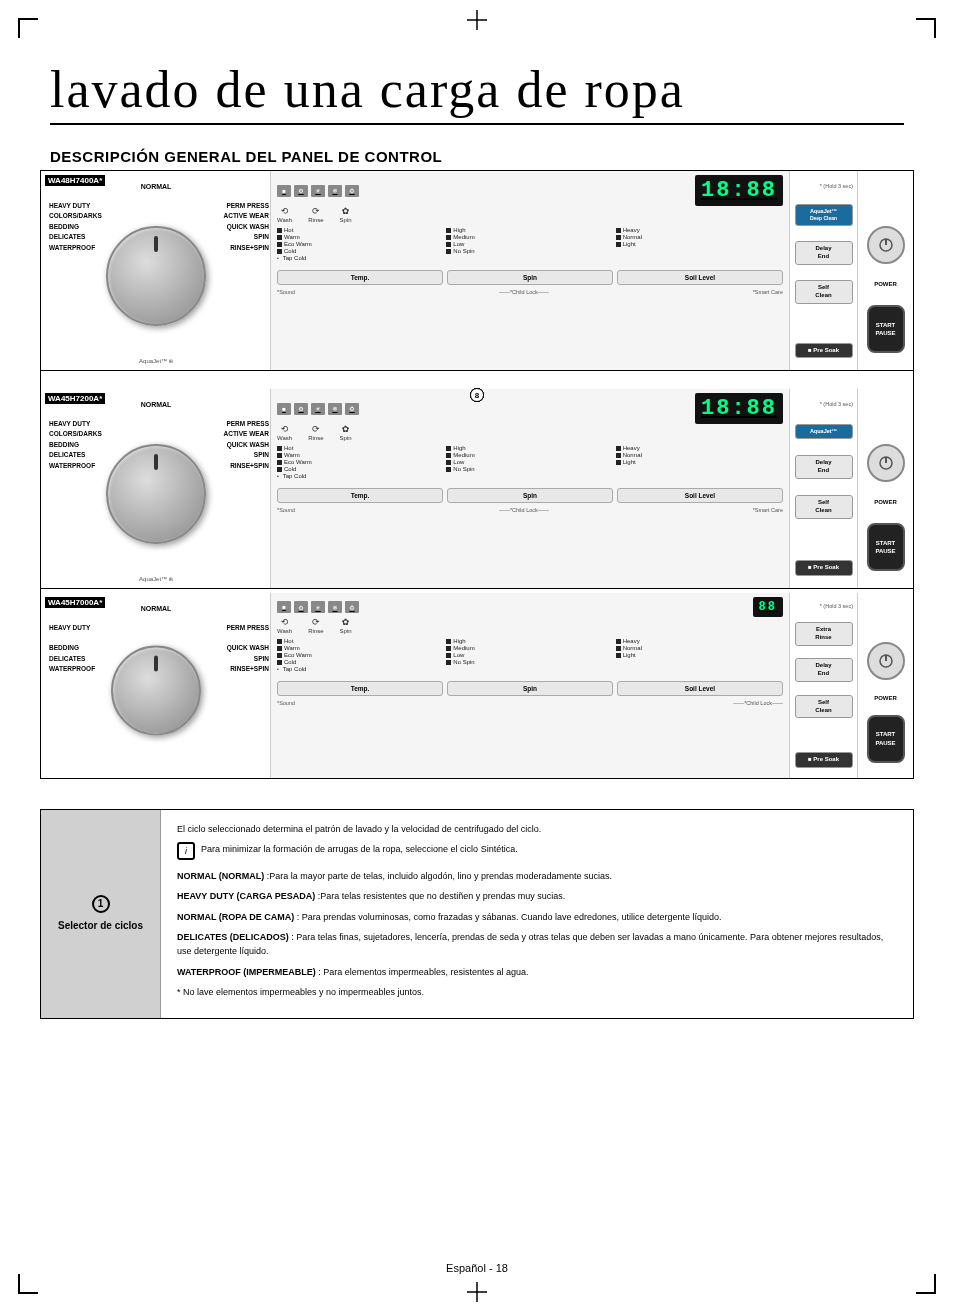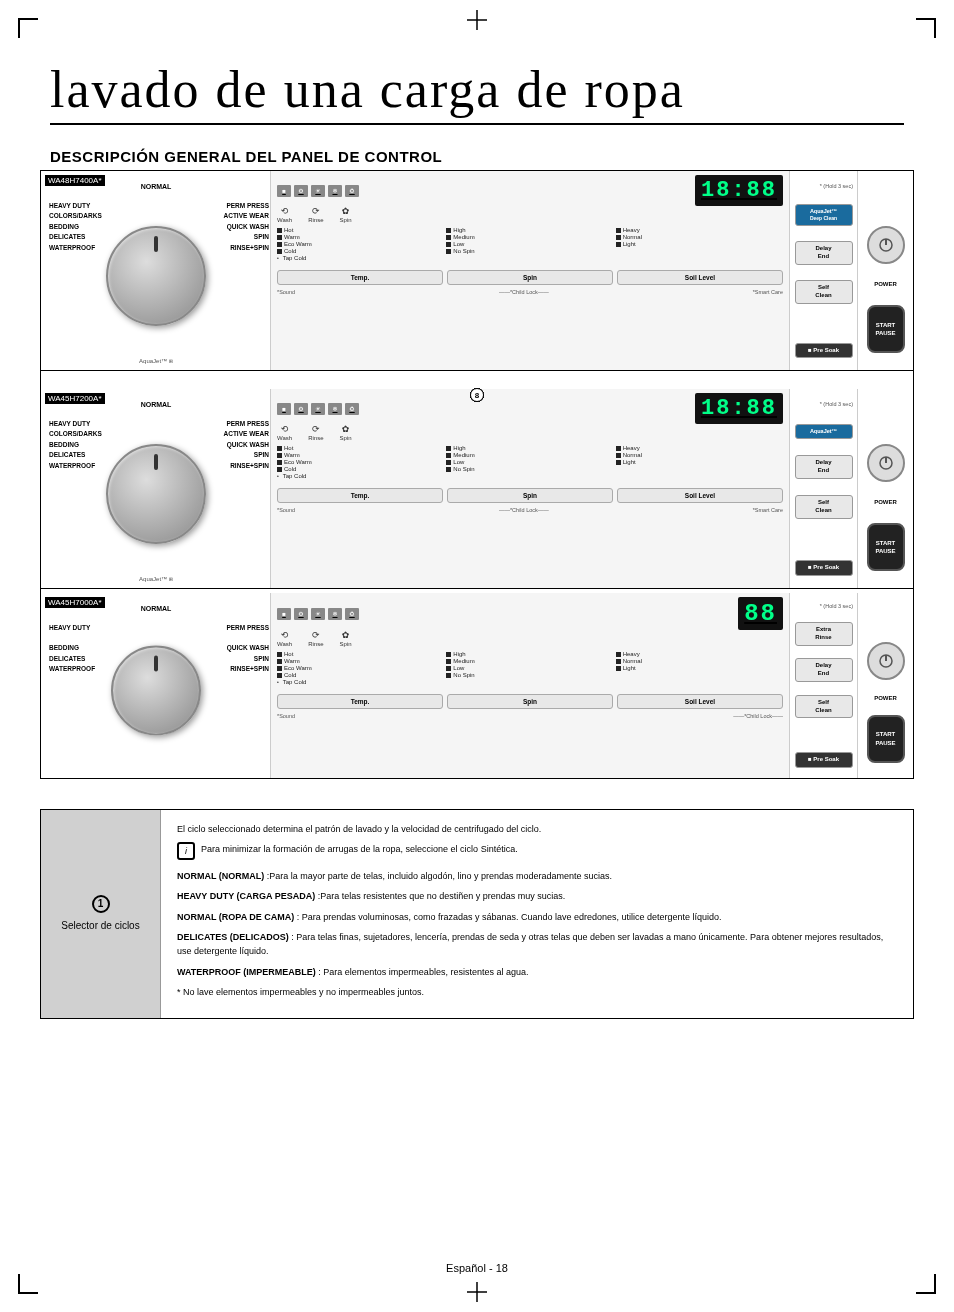--- a/index.html
+++ b/index.html
@@ -82,21 +82,21 @@
     }
 
     
     .model-label {
       position: absolute;
       top: 4px;
       left: 4px;
       background: #000;
       color: #fff;
       font-size: 8px;
-      font-weight: normal;
+      font-weight: bold;
       padding: 1px 3px;
       z-index: 10;
     }
 
     
     .left-side {
       width: 230px;
       position: relative;
       border-right: 1px solid #ccc;
       flex-shrink: 0;
@@ -408,21 +408,21 @@
       display: flex;
       align-items: center;
       justify-content: center;
       font-size: 10px;
       font-weight: bold;
       margin-bottom: 6px;
     }
 
     .desc-left-text {
       font-size: 10px;
-      font-weight: normal;
+      font-weight: bold;
       text-align: center;
       line-height: 1.4;
     }
 
     .desc-right {
       flex: 1;
       padding: 12px 16px;
       font-size: 9px;
       line-height: 1.6;
       color: #000;
@@ -832,21 +832,21 @@
     <div class="right-side">
       <div class="display-panel">
         <div class="display-top">
           <div class="icons-row">
             <div class="icon-box">■</div>
             <div class="icon-box">⚙</div>
             <div class="icon-box">☀</div>
             <div class="icon-box">❄</div>
             <div class="icon-box">♻</div>
           </div>
-          <div class="time-display" style="font-size:24px;text-align:center;">88</div>
+          <div class="time-display" style="font-size:12px;text-align:center;">88</div>
         </div>
         <div class="wrs-labels">
           <div class="wrs-label">
               <span style="font-size:9px;">⟲</span>
               <span>Wash</span>
             </div>
           <div class="wrs-label">
               <span style="font-size:9px;">⟳</span>
               <span>Rinse</span>
             </div>

